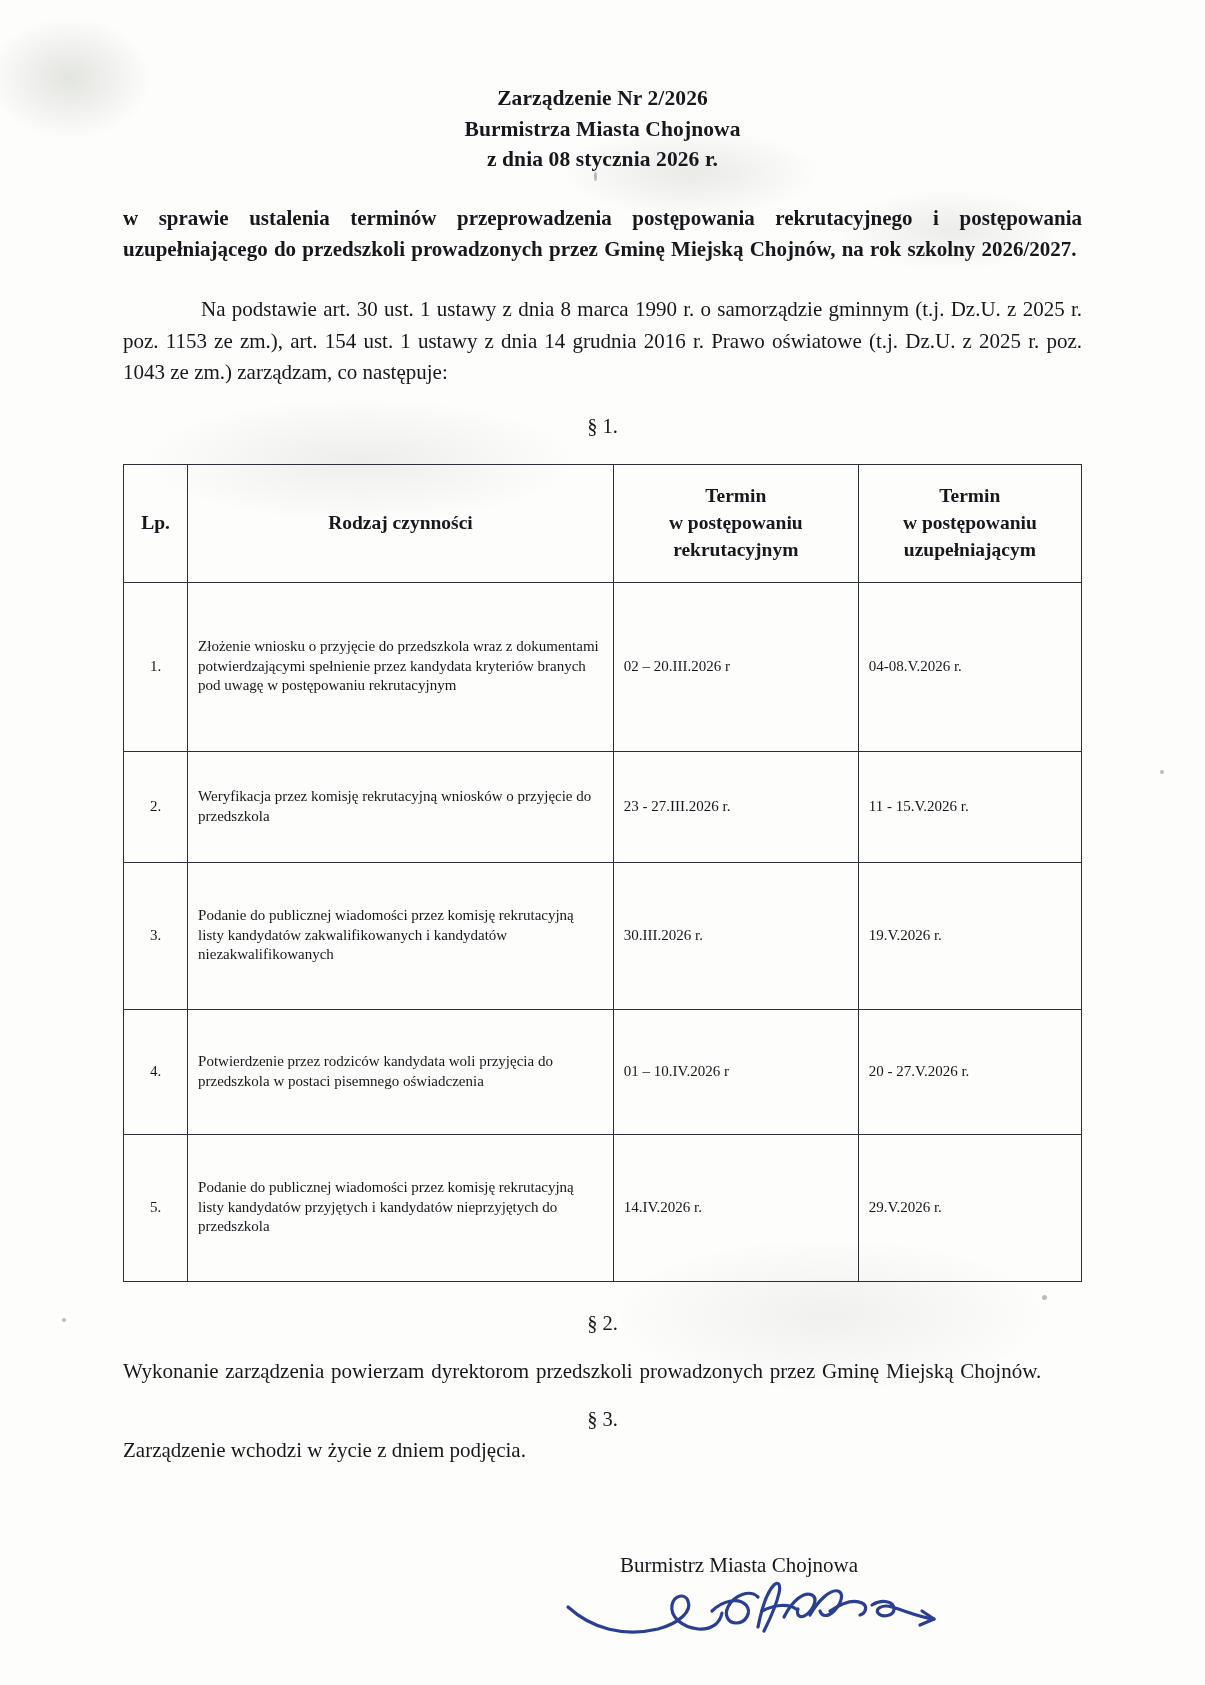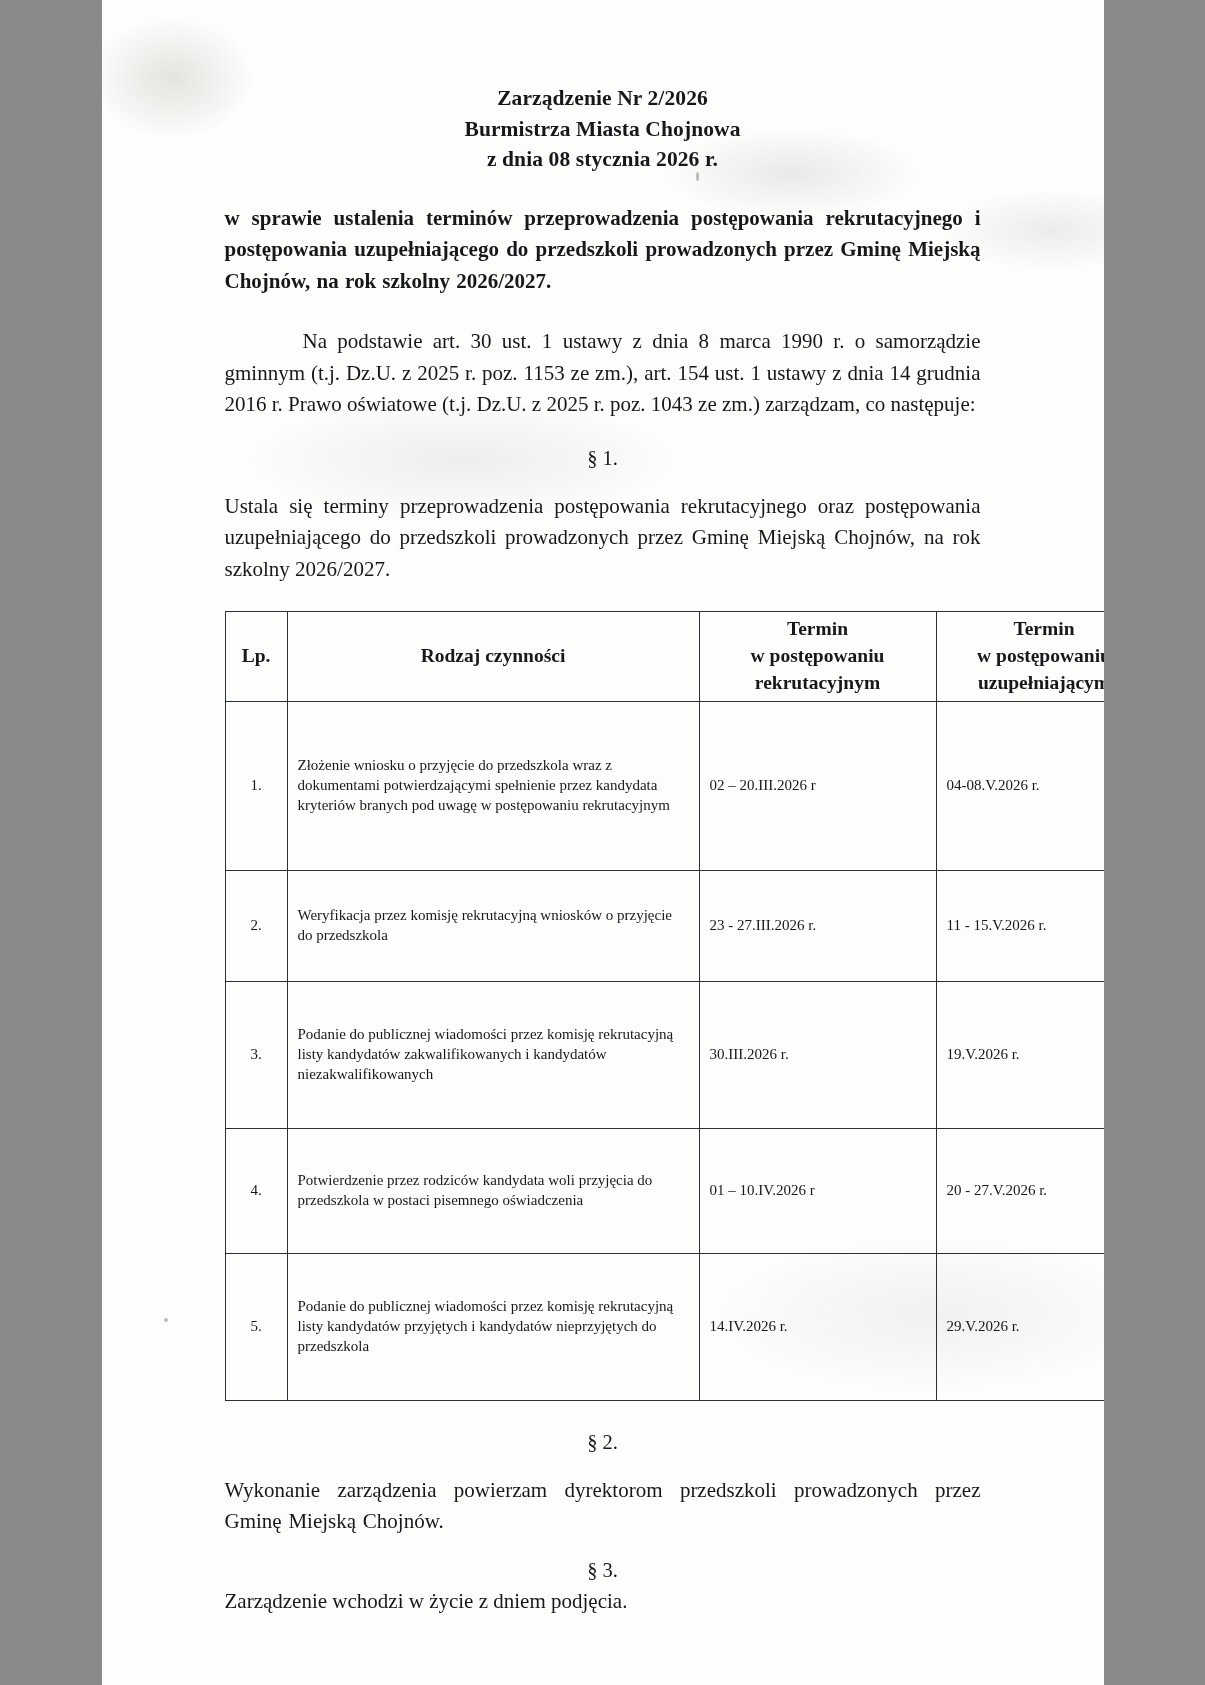--- a/index.html
+++ b/index.html
@@ -2,21 +2,21 @@
 <html lang="pl"><head>
 <meta charset="utf-8">
 <style>
   html, body {
     margin: 0;
     padding: 0;
     background: #8a8a8a;
   }
   .page {
     position: relative;
-    width: 1002px;
+    width: 1205px;
     height: 1685px;
     margin: 0 auto;
     background: #fdfdfb;
     overflow: hidden;
     font-family: "Liberation Serif", "DejaVu Serif", serif;
     color: #16181c;
     box-sizing: border-box;
   }
   
   .scan-smudge {
@@ -116,21 +116,21 @@
     vertical-align: middle;
     padding: 9px 10px;
     font-size: 15px;
     line-height: 1.32;
   }
   table.schedule th {
     font-weight: bold;
     text-align: center;
     font-size: 19.5px;
     line-height: 1.38;
-    padding: 4px 6px;
+    padding: 18px 6px;
   }
   col.c-lp { width: 62px; }
   col.c-task { width: 412px; }
   col.c-rekrut { width: 237px; }
   col.c-uzup { width: 216px; }
 
   td.lp { text-align: center; font-size: 20px; }
   td.task { text-align: left; padding-left: 16px; padding-right: 8px; }
   td.date { font-size: 20px; white-space: nowrap; }
 
@@ -199,21 +199,20 @@
       <div>Zarządzenie Nr 2/2026</div>
       <div>Burmistrza Miasta Chojnowa</div>
       <div>z dnia 08 stycznia 2026 r.</div>
     </div>
 
     <p class="subject">w sprawie ustalenia terminów przeprowadzenia postępowania rekrutacyjnego i postępowania uzupełniającego do przedszkoli prowadzonych przez Gminę Miejską Chojnów, na rok szkolny 2026/2027.</p>
 
     <p class="legal">Na podstawie art. 30 ust. 1 ustawy z dnia 8 marca 1990 r. o samorządzie gminnym (t.j. Dz.U. z 2025 r. poz. 1153 ze zm.), art. 154 ust. 1 ustawy z dnia 14 grudnia 2016 r. Prawo oświatowe (t.j. Dz.U. z 2025 r. poz. 1043 ze zm.) zarządzam, co następuje:</p>
 
     <div class="section-mark">§ 1.</div>
-    <p class="para">Ustala się terminy przeprowadzenia postępowania rekrutacyjnego oraz postępowania uzupełniającego do przedszkoli prowadzonych przez Gminę Miejską Chojnów, na rok szkolny 2026/2027.</p>
 
     <table class="schedule">
       <colgroup>
         <col class="c-lp">
           <col class="c-task">
           <col class="c-rekrut">
           <col class="c-uzup">
       </colgroup>
       <thead>
         <tr>

